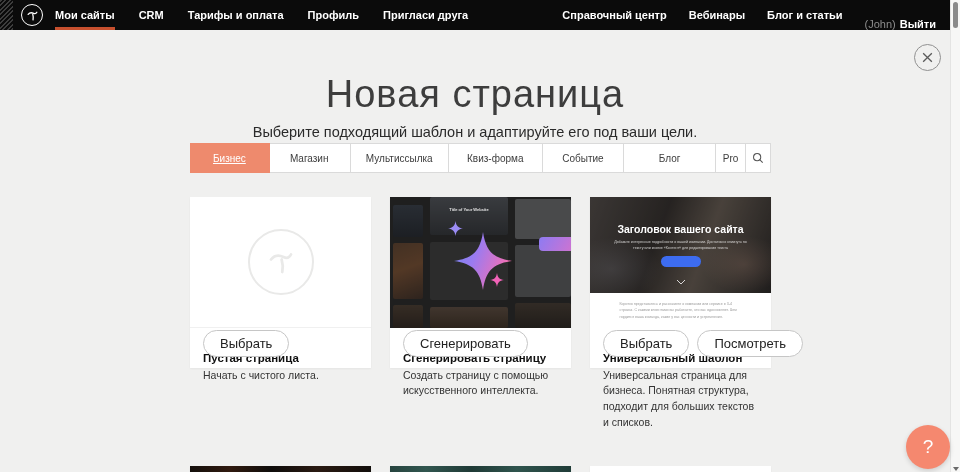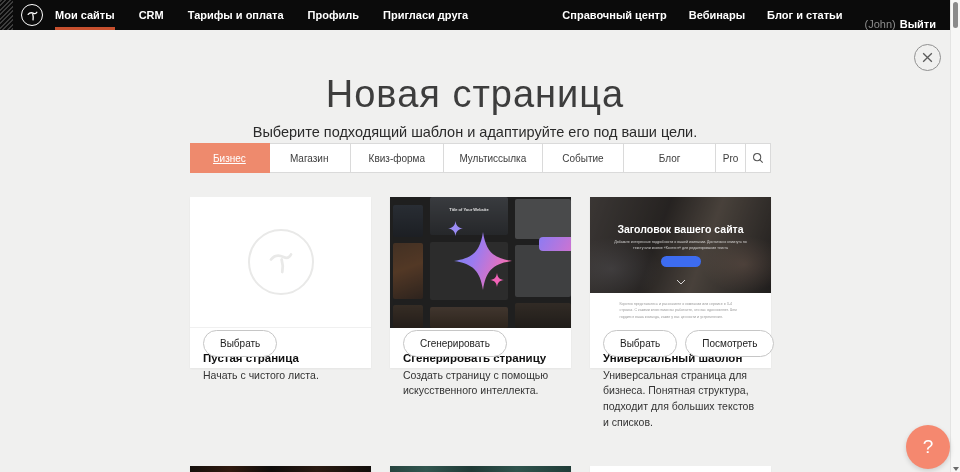--- a/index.html
+++ b/index.html
@@ -39,21 +39,21 @@
        border-right:1px solid #dadada;cursor:pointer;flex-basis:0;}
   .tab:last-child{border-right:none;}
   .tab.active{background:#ee8a6d;color:#fff;border-color:#ee8a6d;outline:1px solid #ee8a6d;text-decoration:underline;}
   
   .card{position:absolute;top:197px;width:181px;height:171px;background:#fff;box-shadow:0 1px 2px rgba(0,0,0,.05);}
   .card-img{position:relative;height:131px;overflow:hidden;}
   .card-title{position:absolute;left:13px;top:143px;right:13px;font-size:11.5px;font-weight:700;color:#101010;}
   .card-desc{position:absolute;left:13px;top:160px;right:14px;font-size:10.5px;line-height:1.5;color:#333;}
   .card-btns{position:absolute;left:13px;bottom:11px;display:flex;gap:8px;}
   .pill-btn{height:27px;padding:0 16px;border:1px solid #c6c6c6;border-radius:14px;background:#fff;
-            font-size:10px;color:#222;font-family:"Liberation Sans",sans-serif;cursor:pointer;white-space:nowrap;}
+            font-size:13px;color:#222;font-family:"Liberation Sans",sans-serif;cursor:pointer;white-space:nowrap;}
   
   .blank-wrap{position:absolute;left:0;top:0;right:0;bottom:0;border-bottom:1px solid #f0f0f0;
               display:flex;align-items:center;justify-content:center;}
   .blank-circle{width:62px;height:62px;border:2px solid #e9e9e8;border-radius:50%;
                 display:flex;align-items:center;justify-content:center;}
   
   .ai-bg{position:absolute;inset:0;background:#2c2c2c;}
   .tile{position:absolute;border-radius:2px;}
   .ai-overlay{position:absolute;inset:0;background:rgba(15,15,15,.45);}
   .tile-caption{position:absolute;left:44px;top:10px;width:70px;text-align:center;
@@ -128,22 +128,22 @@
     <svg width="13" height="13" viewBox="0 0 12 12">
       <path d="M2 2 L10 10 M10 2 L2 10" stroke="#5a5a5a" stroke-width="1.2"></path>
     </svg>
   </button>
   <h1 class="page-title">Новая страница</h1>
   <p class="page-subtitle">Выберите подходящий шаблон и адаптируйте его под ваши цели.</p>
 
   <div class="tabs">
     <div class="tab active" style="flex-grow:78">Бизнес</div>
     <div class="tab" style="flex-grow:82">Магазин</div>
+    <div class="tab" style="flex-grow:99">Мультиссылка</div>
     <div class="tab" style="flex-grow:94">Квиз-форма</div>
-    <div class="tab" style="flex-grow:99">Мультиссылка</div>
     <div class="tab" style="flex-grow:82">Событие</div>
     <div class="tab" style="flex-grow:92">Блог</div>
     <div class="tab" style="flex-grow:30">Pro</div>
     <div class="tab" style="flex-grow:24">
       <svg width="12" height="12" viewBox="0 0 14 14">
         <circle cx="6" cy="6" r="4.2" stroke="#555" stroke-width="1.2" fill="none"></circle>
         <path d="M9.2 9.2 L12.5 12.5" stroke="#555" stroke-width="1.2"></path>
       </svg>
     </div>
   </div>

